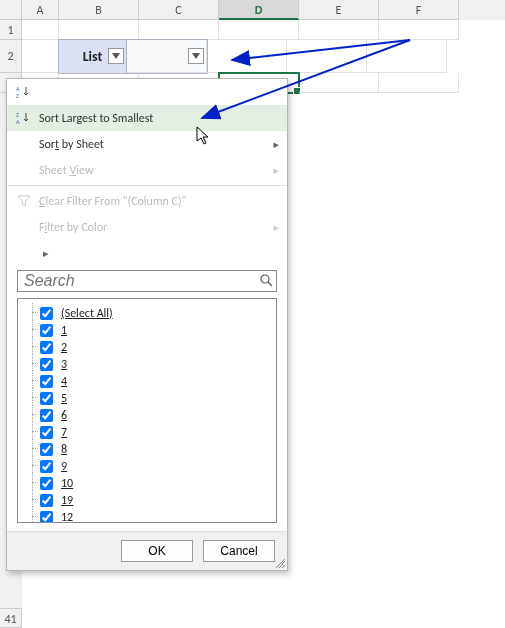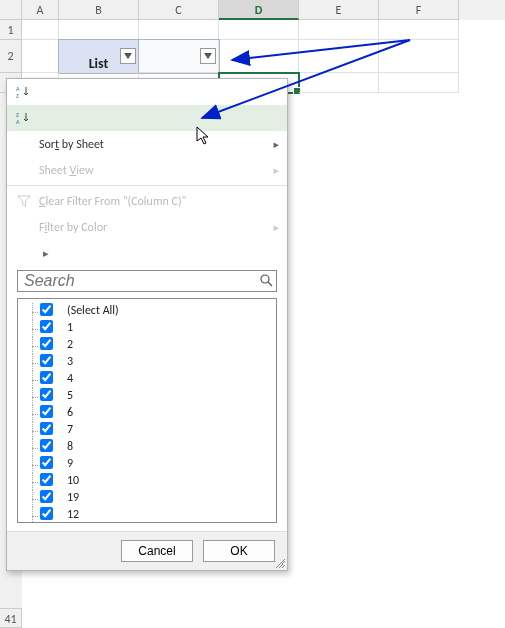--- a/index.html
+++ b/index.html
@@ -166,25 +166,26 @@
     margin: 0 10px 8px 10px;
     border: 1px solid #8a8a8a;
     height: 225px;
     overflow: hidden;
     padding: 4px 6px;
     font-size: 12px;
     color: #222;
     position: relative;
   }
   .tree-item {
-    display: flex; align-items: flex-start;
+    display: flex; align-items: flex-end;
     height: 17px;
     padding-left: 16px;
-    gap: 14px;
-    position: relative;
+    gap: 8px;
+    position: relative;
+    text-decoration: underline;
   }
   .tree-item::before {
     content: "";
     position: absolute;
     left: 8px; top: 0; bottom: 0;
     border-left: 1px dotted #aaa;
   }
   .tree-item::after {
     content: "";
     position: absolute;
@@ -256,21 +257,21 @@
   <div class="cellrow" id="crow1">
       <div class="cell" style="width: 37px;"></div>
       <div class="cell" style="width: 80px;"></div>
       <div class="cell" style="width: 80px;"></div>
       <div class="cell" style="width: 80px;"></div>
       <div class="cell" style="width: 80px;"></div>
       <div class="cell" style="width: 80px;"></div>
     </div>
   <div class="cellrow tall" id="crow2">
       <div class="cell" style="width: 37px;"></div>
-      <div class="cell listhdr" style="width: 80px; align-items: flex-end;">
+      <div class="cell listhdr" style="width: 68px;">
         <span>List</span>
         <div class="filter-btn">
           <svg viewBox="0 0 8 6">
             <path d="M0 0 L8 0 L4 6 Z" fill="#555"></path>
           </svg>
         </div>
       </div>
       <div class="cell empty-hdr" style="width: 80px;">
         <div class="filter-btn">
           <svg viewBox="0 0 8 6">
@@ -303,20 +304,21 @@
     </span>
   </div>
   <div class="ditem hover">
     <span class="dicon">
       <svg width="16" height="16" viewBox="0 0 16 16">
           <text x="0" y="7" font-size="6" fill="#3a6fb0">Z</text>
           <text x="0" y="14" font-size="6" fill="#3a6fb0">A</text>
           <path d="M10 3 v8 M8 9 l2 2 l2 -2" stroke="#444" stroke-width="1" fill="none"></path>
         </svg>
     </span>
+    <span class="dlabel">Sort Largest to Smallest</span>
   </div>
   <div class="ditem">
     <span class="dicon"></span>
     <span class="dlabel"><span>Sor</span><span class="underline">t</span><span> by Sheet</span></span>
     <span class="dsub">▸</span>
   </div>
   <div class="ditem disabled">
     <span class="dicon"></span>
     <span class="dlabel"><span>Sheet </span><span class="underline">V</span><span>iew</span></span>
     <span class="dsub">▸</span>
@@ -396,22 +398,22 @@
       <div class="tree-item">
         <input type="checkbox" checked="" style="">
         <span>19</span>
       </div>
       <div class="tree-item">
         <input type="checkbox" checked="" style="">
         <span>12</span>
       </div>
     </div>
   <div class="btnrow">
+    <button>OK</button>
     <button>Cancel</button>
-    <button>OK</button>
   </div>
   <div class="resize-grip"></div>
 </div>
 
 <svg class="arrow-svg">
   <defs>
     <marker id="ahead" markerWidth="10" markerHeight="8" refX="9" refY="4" orient="auto">
       <path d="M0,0 L10,4 L0,8 z" fill="#0020c8"></path>
     </marker>
   </defs>

